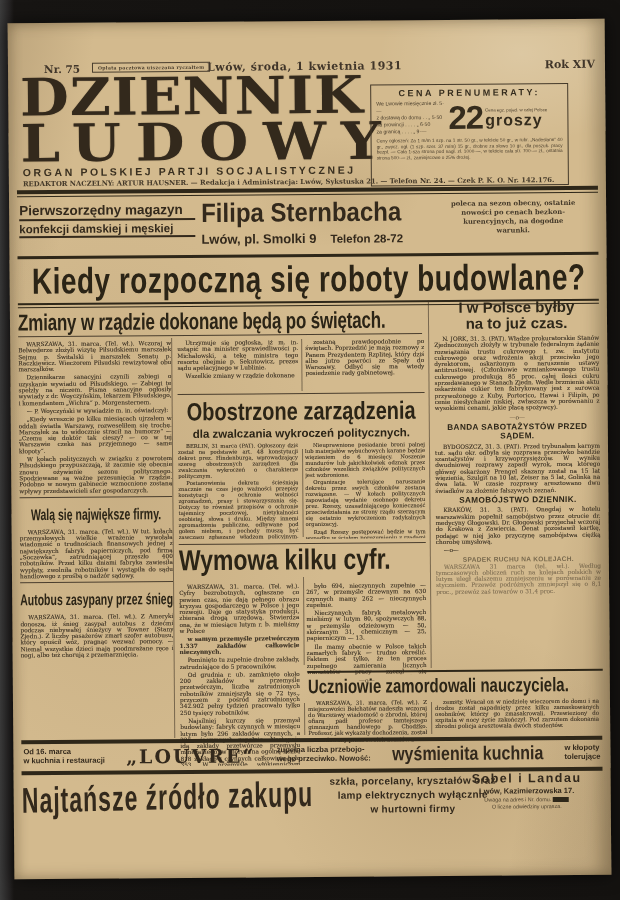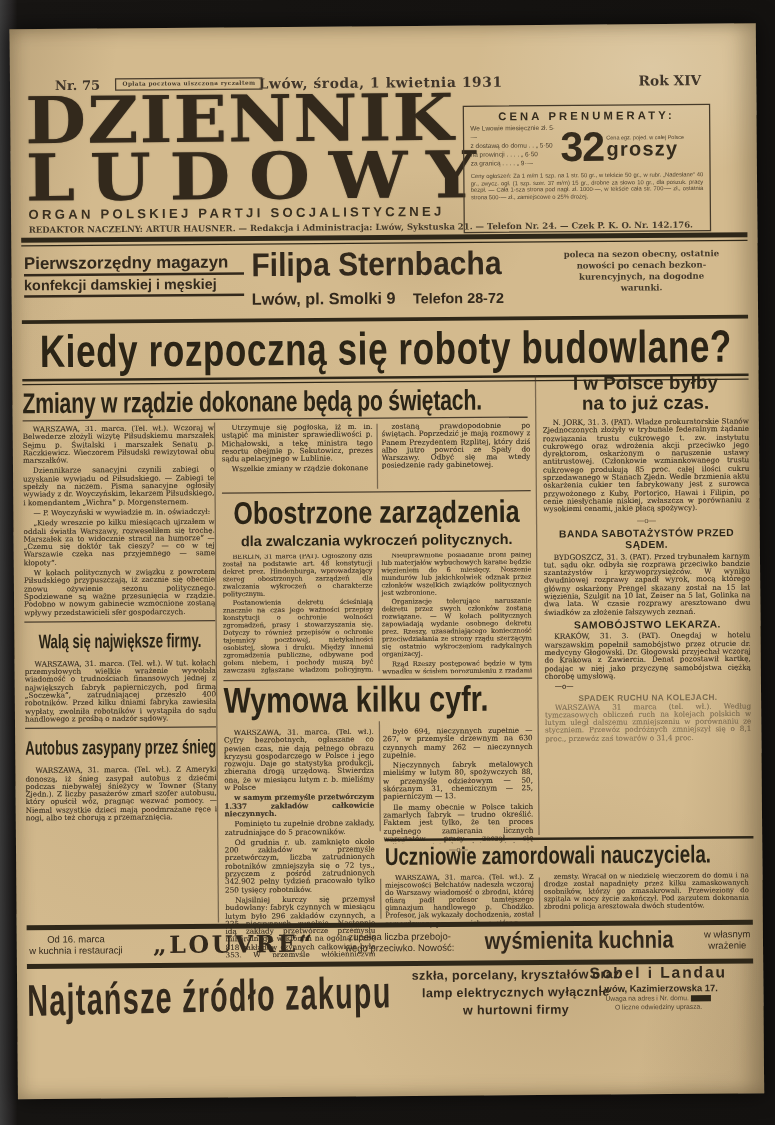--- a/index.html
+++ b/index.html
@@ -19,21 +19,21 @@
   .sans{font-family:"Liberation Sans","DejaVu Sans",sans-serif;}
   .b{font-weight:bold;}
   .ctr{text-align:center;}
   .condc{transform-origin:center top;display:block;}
 
   
   .meta{position:absolute;top:38px;left:0;right:0;height:18px;font-size:10px;}
   .issue{position:absolute;left:36px;top:2px;font-weight:bold;font-size:10.5px;}
   .postbox{position:absolute;left:84px;top:2px;border:1px solid #4a3e2e;font-size:4.6px;padding:1.5px 5px;font-weight:bold;letter-spacing:.3px;color:#4a3e2e;}
   .dateline{position:absolute;left:50%;transform:translateX(-51%);top:1px;font-weight:bold;font-size:11px;letter-spacing:.5px;}
-  .yearlbl{position:absolute;right:44px;top:1px;font-weight:bold;font-size:11px;}
+  .yearlbl{position:absolute;right:10px;top:1px;font-weight:bold;font-size:11px;}
   .title1{position:absolute;left:12px;top:48px;width:350px;font-size:56px;line-height:1;font-weight:bold;letter-spacing:1px;color:#33291c;transform:scaleY(.92);transform-origin:left top;text-shadow:0 0 1px rgba(51,41,28,.6);}
   .title2{position:absolute;left:12px;top:94px;width:350px;font-size:56px;line-height:1;font-weight:bold;letter-spacing:15px;color:#33291c;transform:scaleY(.92);transform-origin:left top;text-shadow:0 0 1px rgba(51,41,28,.6);}
   .organ{position:absolute;left:14px;top:143px;width:350px;font-size:10.5px;font-weight:bold;letter-spacing:2.6px;color:#3a3020;white-space:nowrap;}
   .editor{position:absolute;left:14px;top:157px;right:34px;font-size:6.8px;font-weight:bold;color:#453a2a;white-space:nowrap;}
 
   .pricebox{position:absolute;left:362px;top:64px;width:198px;height:102px;border:1.5px solid #453a2a;padding:3px 5px;box-sizing:border-box;}
   .pb-title{font-size:9px;font-weight:bold;letter-spacing:2.5px;text-align:center;color:#352c1d;}
   .pb-row{display:flex;align-items:center;margin-top:2px;}
   .pb-rates{font-size:5.2px;line-height:7px;width:72px;color:#4a3e2c;}
   .pb-big{font-size:33px;font-weight:bold;line-height:30px;letter-spacing:-1px;color:#352c1d;}
@@ -81,21 +81,21 @@
   .ob-sub{font-size:11.5px;font-weight:bold;margin-top:7px;color:#2b2416;}
   .wy-head span{font-size:23px;font-weight:bold;white-space:nowrap;transform:scaleY(1.25);transform-origin:left top;display:inline-block;color:#2b2416;}
   .ucz-head span{font-size:15px;font-weight:bold;white-space:nowrap;transform:scaleY(1.3);transform-origin:left top;display:inline-block;color:#2b2416;}
   .twocol{display:flex;gap:7px;}
   .twocol > div{overflow:hidden;}
 
   .vrule{position:absolute;width:1px;background:rgba(62,50,36,.6);}
 
   
   .louvre{position:absolute;left:10px;right:10px;top:721px;height:26px;display:flex;align-items:center;justify-content:space-between;color:#33291c;}
-  .lv-sm{font-size:7.6px;font-weight:normal;line-height:8.6px;text-align:center;white-space:nowrap;}
+  .lv-sm{font-size:7.6px;font-weight:bold;line-height:8.6px;white-space:nowrap;}
   .lv-name{font-size:19px;font-weight:bold;letter-spacing:2px;white-space:nowrap;}
   .lv-big{font-size:16px;font-weight:bold;white-space:nowrap;transform:scaleY(1.2);transform-origin:center center;}
   .bigad-left{position:absolute;left:8px;top:757px;}
   .bigad-left span{font-size:23px;font-weight:bold;letter-spacing:1px;white-space:nowrap;transform:scaleY(1.55) rotate(-.6deg);transform-origin:left top;display:inline-block;color:#33291c;}
   .bigad-mid{position:absolute;left:312px;top:754px;width:174px;text-align:center;font-size:10px;font-weight:bold;line-height:14px;letter-spacing:.3px;color:#33291c;white-space:nowrap;}
   .bigad-right{position:absolute;left:442px;top:752px;width:142px;text-align:center;color:#33291c;}
   .br-name{font-size:12.5px;font-weight:bold;letter-spacing:1.5px;white-space:nowrap;}
   .br-addr{font-size:7.5px;font-weight:bold;margin-top:1px;}
   .br-tiny{font-size:5.4px;color:#4a3e2c;margin-top:1px;}
   .smudge{display:inline-block;width:16px;height:5px;background:#2e2719;vertical-align:middle;margin-left:2px;}
@@ -120,21 +120,21 @@
 
     <div class="pricebox sans">
       <div class="pb-title">CENA PRENUMERATY:</div>
       <div class="pb-row">
         <div class="pb-rates">
             <div>We Lwowie miesięcznie zł. 5·—</div>
             <div>z dostawą do domu . . „ 5·50</div>
             <div>na prowincji . . . . „ 6·50</div>
             <div>za granicą . . . . „ 9·—</div>
           </div>
-        <div class="pb-big">32</div>
+        <div class="pb-big">22</div>
         <div class="pb-right">
           <div class="pb-note">Cena egz. pojed. w całej Polsce</div>
           <div class="pb-unit">groszy</div>
         </div>
       </div>
       <div class="pb-ads">Ceny ogłoszeń: Za 1 m/m 1 szp. na 1 str. 50 gr., w tekście 50 gr., w rubr. „Nadesłane“ 40 gr., zwycz. ogł. (1 szp. szer. 37 m/m) 15 gr., drobne za słowo 10 gr., dla poszuk. pracy bezpł. — Cała 1-sza strona pod nagł. zł. 1000·—, w tekście cała str. 700·— zł., ostatnia strona 500·— zł., zamiejscowe o 25% drożej.</div>
     </div>
 
     <div class="rule-thick" style="top:167px;"></div>
 
@@ -249,21 +249,21 @@
       <div class="subhead rcol-h">I w Polsce byłby</div>
       <div class="subhead rcol-h">na to już czas.</div>
       <div class="bodytext" style="margin-top:4px;">
           <p>N. JORK, 31. 3. (PAT). Władze prokuratorskie Stanów Zjednoczonych złożyły w trybunale federalnym żądanie rozwiązania trustu cukrowego t. zw. instytutu cukrowego oraz wdrożenia akcji przeciwko jego dyrektorom, oskarżonym o naruszenie ustawy antitrustowej. (Członkowie wzmiankowanego trustu cukrowego produkują 85 proc. całej ilości cukru sprzedawanego w Stanach Zjedn. Wedle brzmienia aktu oskarżenia cukier ten fabrykowany jest z surowca przywożonego z Kuby, Portorico, Hawai i Filipin, po cenie niesłychanie niskiej, zwłaszcza w porównaniu z wysokiemi cenami, jakie płacą spożywcy).</p>
         </div>
       <div class="divider">—o—</div>
       <div class="subhead rcol-sh">BANDA SABOTAŻYSTÓW PRZED SĄDEM.</div>
       <div class="bodytext">
           <p>BYDGOSZCZ, 31. 3. (PAT). Przed trybunałem karnym tut. sądu okr. odbyła się rozprawa przeciwko bandzie szantażystów i krzywoprzysiężców. W wyniku dwudniowej rozprawy zapadł wyrok, mocą którego główny oskarżony Prengel skazany został na 15 lat więzienia, Szulgit na 10 lat, Zeiser na 5 lat, Golinka na dwa lata. W czasie rozprawy aresztowano dwu świadków za złożenie fałszywych zeznań.</p>
         </div>
-      <div class="subhead rcol-sh">SAMOBÓJSTWO LEKARZA.</div>
+      <div class="subhead rcol-sh">SAMOBÓJSTWO DZIENNIK.</div>
       <div class="bodytext">
           <p>KRAKÓW, 31. 3. (PAT). Onegdaj w hotelu warszawskim popełnił samobójstwo przez otrucie dr. medycyny Głogowski. Dr. Głogowski przyjechał wczoraj do Krakowa z Zawiercia. Denat pozostawił kartkę, podając w niej jako przyczynę samobójstwa ciężką chorobę umysłową.</p>
           <p>—o—</p>
         </div>
       <div class="subhead rcol-sh2 faded">SPADEK RUCHU NA KOLEJACH.</div>
       <div class="bodytext faded">
           <p>WARSZAWA 31 marca (tel. wł.). Według tymczasowych obliczeń ruch na kolejach polskich w lutym uległ dalszemu zmniejszeniu w porównaniu ze styczniem. Przewóz podróżnych zmniejszył się o 8,1 proc., przewóz zaś towarów o 31,4 proc.</p>
         </div>
     </div>
 
@@ -281,22 +281,22 @@
         <div>Od 16. marca</div>
         <div>w kuchnia i restauracji</div>
       </div>
       <div class="lv-name" style="font-family:'DejaVu Serif',serif;">„LOUVRE“</div>
       <div class="lv-sm">
         <div>zupełna liczba przebojo-</div>
         <div>wego przeciwko. Nowość:</div>
       </div>
       <div class="lv-big">wyśmienita kuchnia</div>
       <div class="lv-sm">
-        <div>w własnym</div>
-        <div>wrażenie</div>
+        <div>w kłopoty</div>
+        <div>tolerujące</div>
       </div>
     </div>
     <div class="rule-med" style="top:748px;border-top-width:4px;"></div>
 
     <div class="bigad-left sans"><span>Najtańsze źródło zakupu</span></div>
     <div class="bigad-mid sans">
         <div>szkła, porcelany, kryształów oraz</div>
         <div>lamp elektrycznych wyłącznie</div>
         <div>w hurtowni firmy</div>
       </div>

